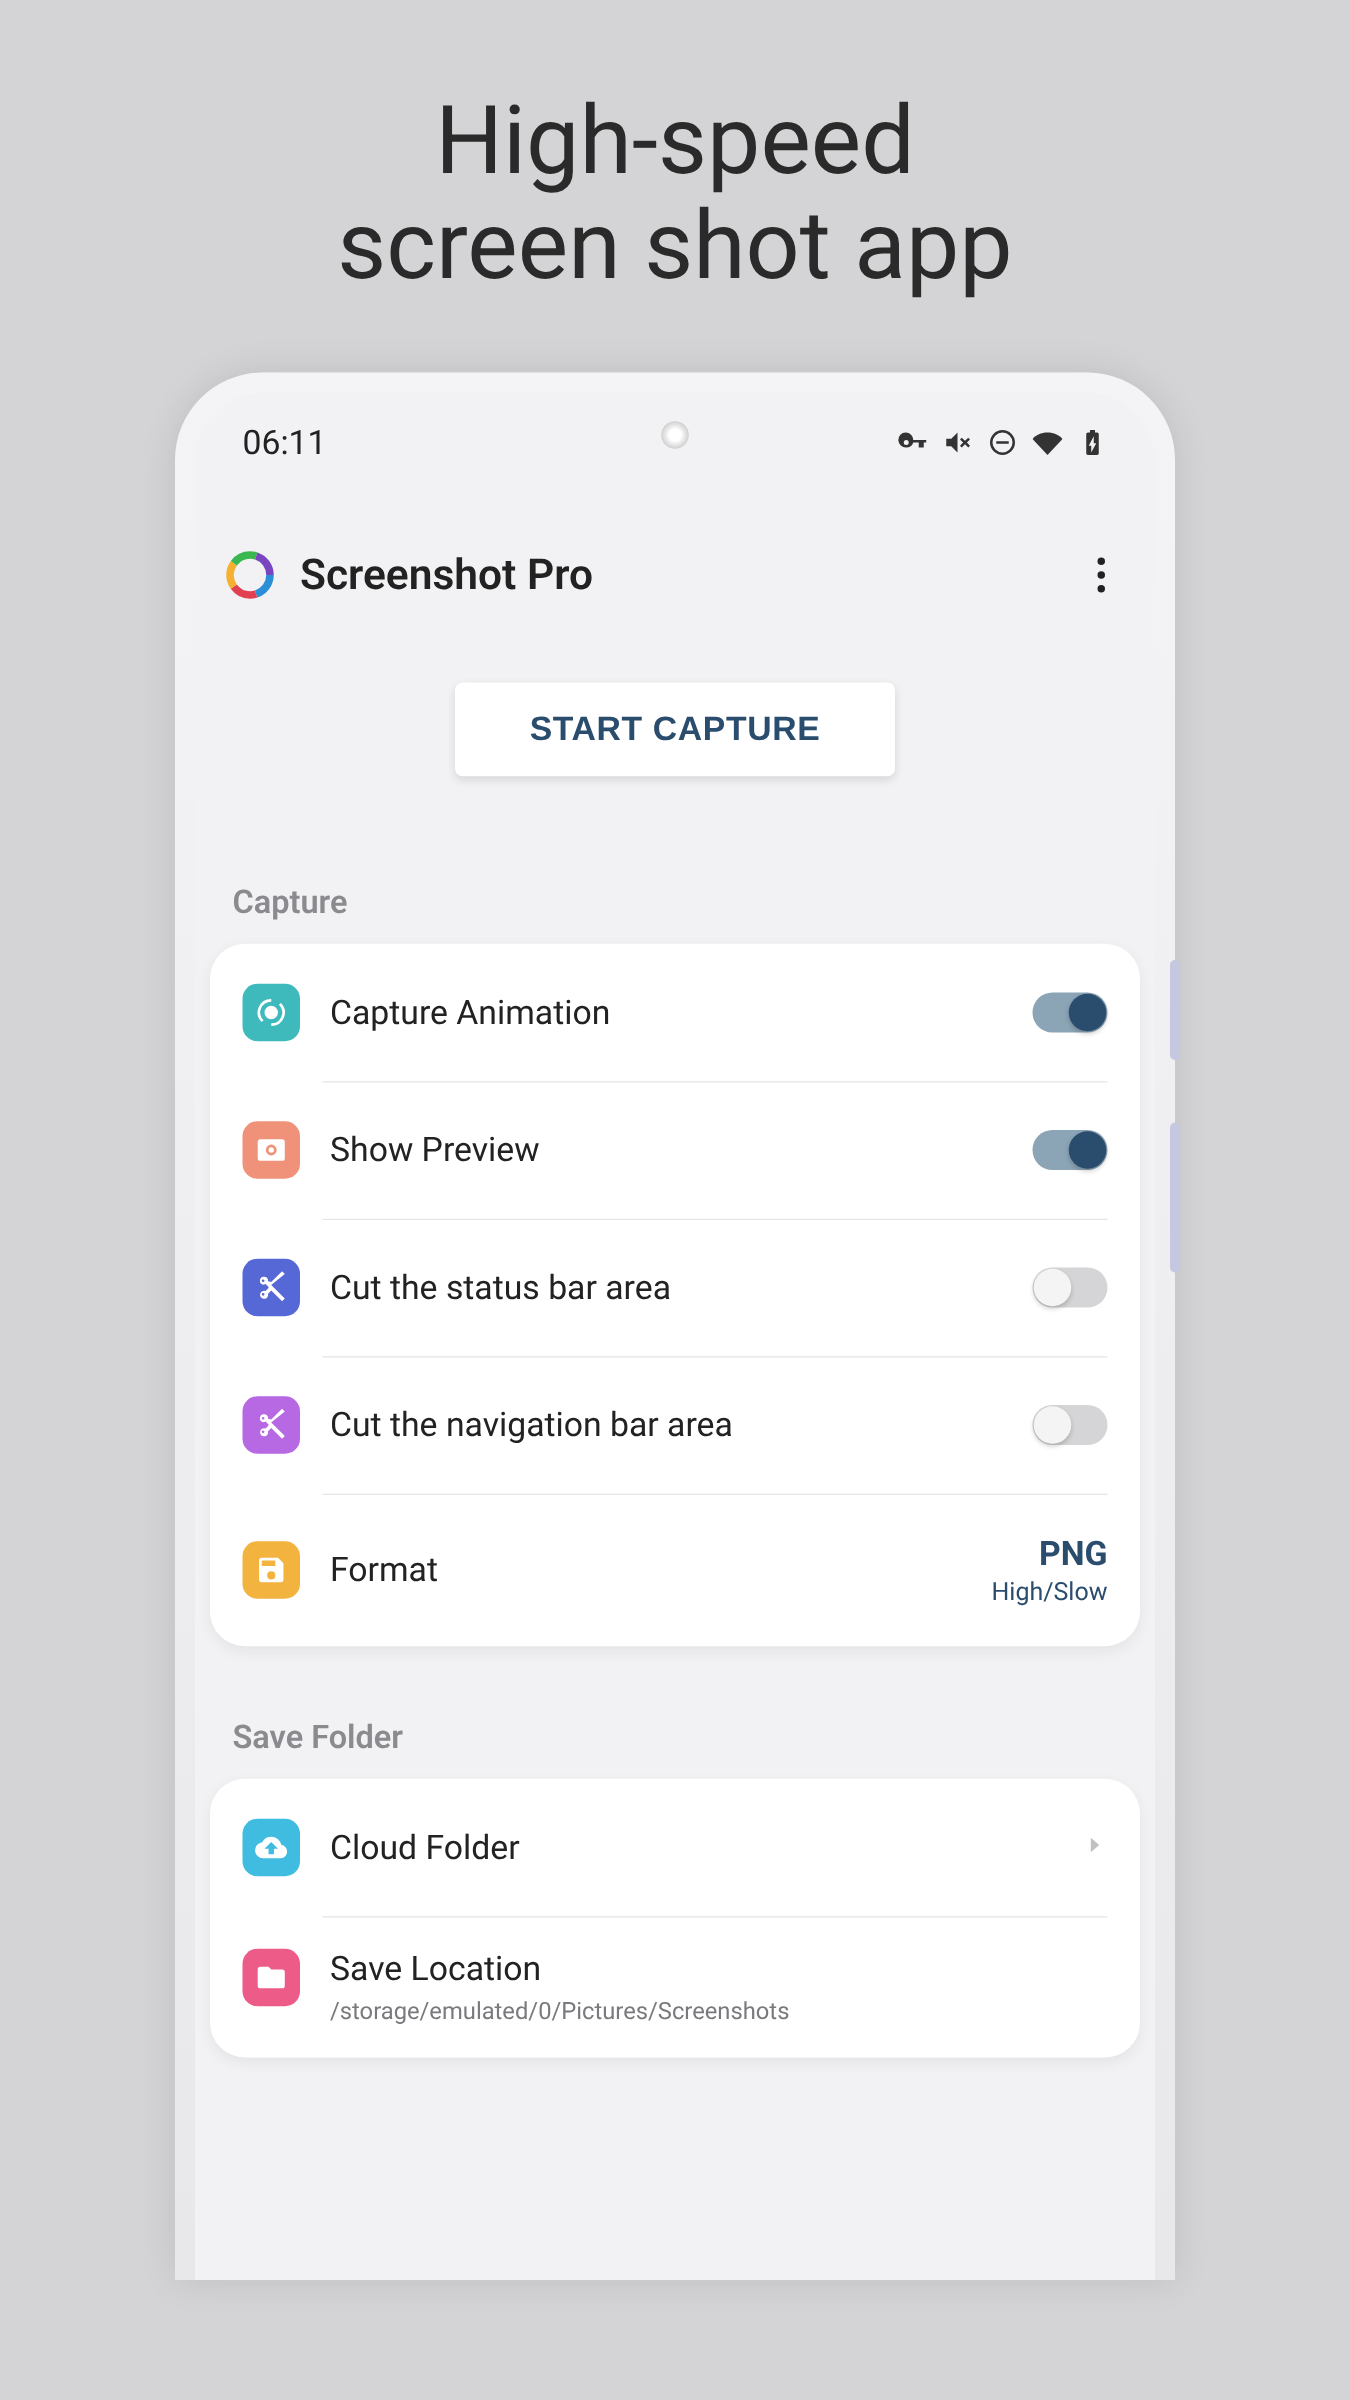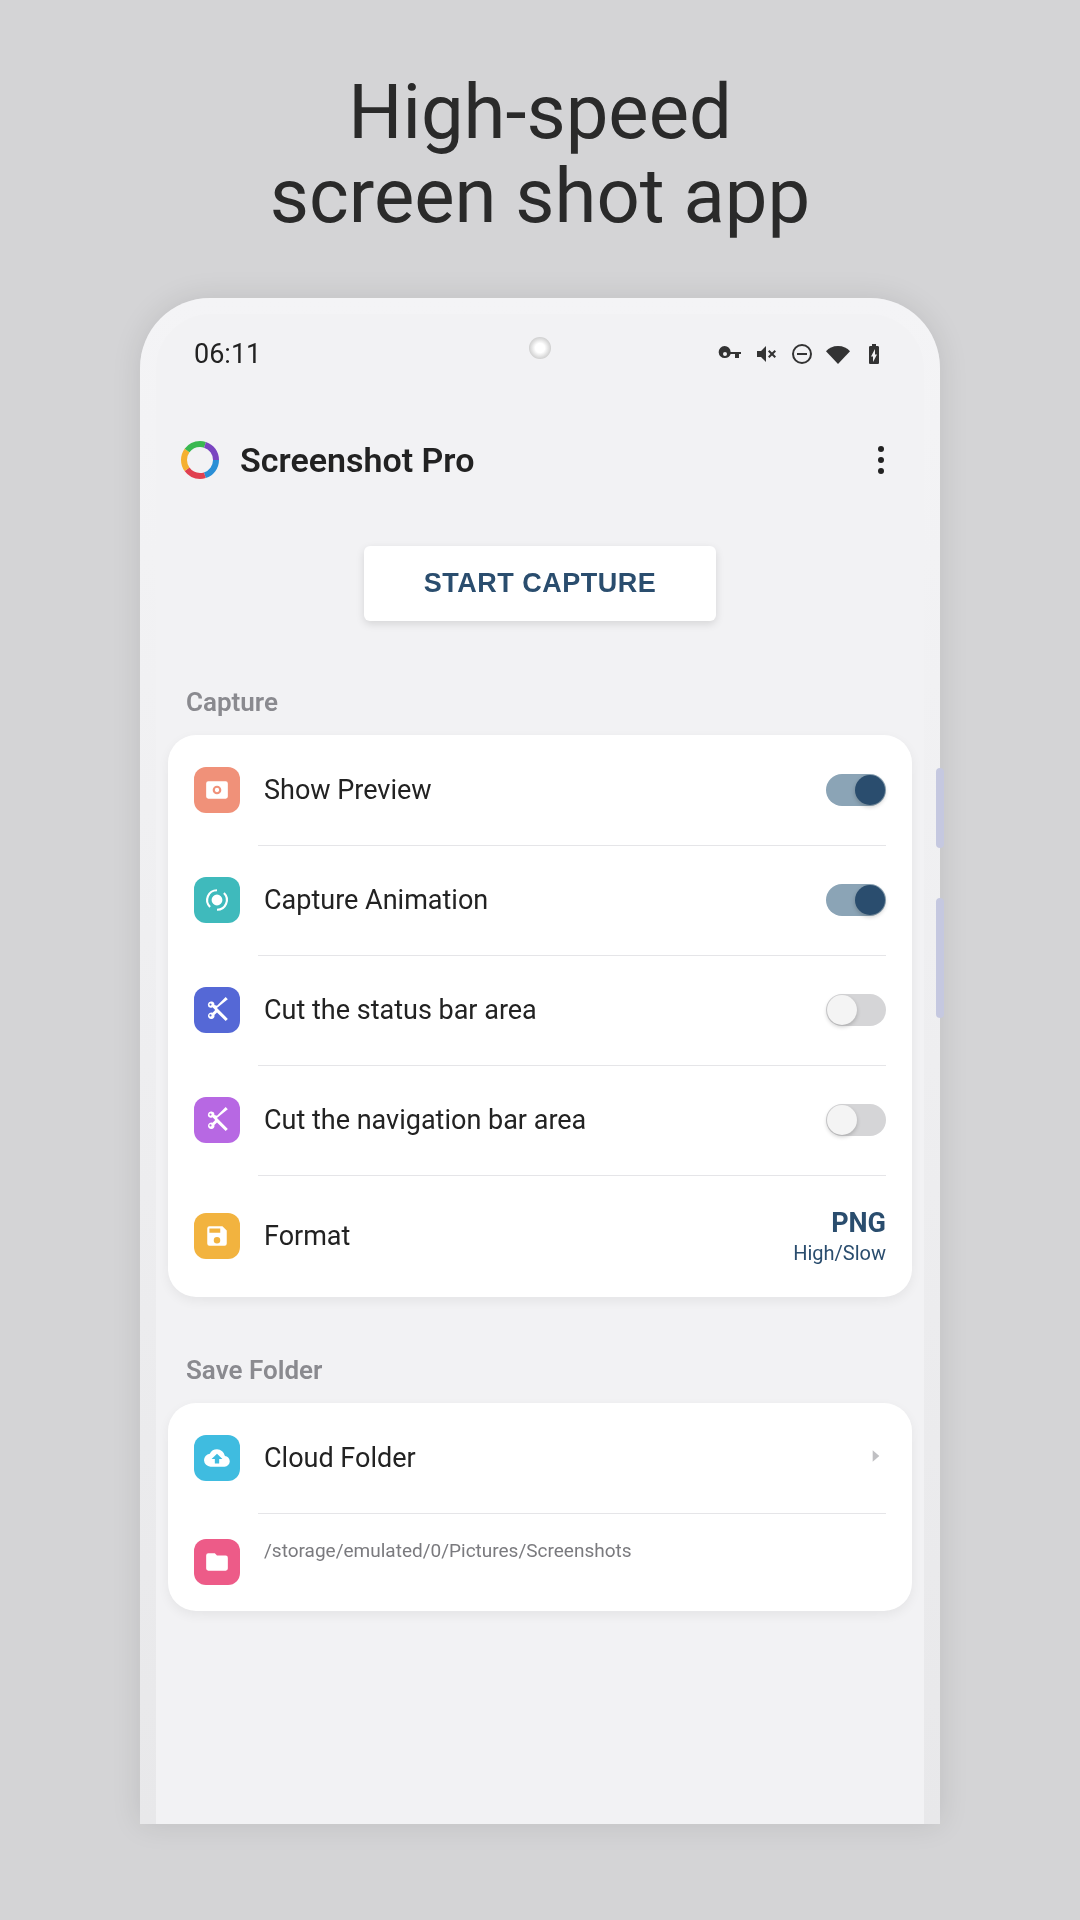--- a/index.html
+++ b/index.html
@@ -71,21 +71,21 @@
       padding: 62px 34px 28px 24px;
     }
     .app-header-left { display: flex; align-items: flex-end; gap: 20px; }
     .app-logo { width: 40px; height: 40px; }
     .app-title { font-size: 34px; font-weight: 600; color: #222; }
     .menu-dots { display: flex; flex-direction: column; gap: 5px; padding: 6px; cursor: pointer; }
     .menu-dots span { width: 6px; height: 6px; border-radius: 50%; background: #222; }
     .start-button {
       display: block;
       width: 352px;
-      margin: 38px auto 56px;
+      margin: 38px auto 76px;
       padding: 22px 0;
       background: #fff;
       border: none;
       border-radius: 6px;
       box-shadow: 0 3px 8px rgba(0,0,0,0.12);
       font-size: 27px;
       font-weight: 700;
       letter-spacing: 0.5px;
       color: #2a4d6e;
       cursor: pointer;
@@ -217,44 +217,44 @@
       </div>
     </div>
 
     <button class="start-button">START CAPTURE</button>
 
     <div class="section-header">Capture</div>
 
     <div class="card">
 
       <div class="setting-row">
+        <div class="setting-icon" style="background:#3fbabc">
+          <svg viewBox="0 0 24 24">
+              <path d="M12 2a10 10 0 0 0-7.1 17.1l1.4-1.4A8 8 0 0 1 12 4V2zm7.1 2.9l-1.4 1.4A8 8 0 0 1 12 20v2a10 10 0 0 0 7.1-17.1zM12 7a5 5 0 1 0 0 10 5 5 0 0 0 0-10z"></path>
+            </svg>
+        </div>
+        <div class="setting-label">Capture Animation</div>
+        <div class="toggle on">
+            <div class="toggle-knob"></div>
+          </div>
+      </div>
+
+      <div class="setting-row">
         <div class="setting-icon" style="background:#f09179">
           <svg viewBox="0 0 24 24">
               <path d="M20 4H4a2 2 0 0 0-2 2v12a2 2 0 0 0 2 2h16a2 2 0 0 0 2-2V6a2 2 0 0 0-2-2zm-8 12a4 4 0 1 1 0-8 4 4 0 0 1 0 8zm0-6a2 2 0 1 0 0 4 2 2 0 0 0 0-4z"></path>
             </svg>
         </div>
         <div class="setting-label">Show Preview</div>
         <div class="toggle on">
             <div class="toggle-knob"></div>
           </div>
       </div>
 
       <div class="setting-row">
-        <div class="setting-icon" style="background:#3fbabc">
-          <svg viewBox="0 0 24 24">
-              <path d="M12 2a10 10 0 0 0-7.1 17.1l1.4-1.4A8 8 0 0 1 12 4V2zm7.1 2.9l-1.4 1.4A8 8 0 0 1 12 20v2a10 10 0 0 0 7.1-17.1zM12 7a5 5 0 1 0 0 10 5 5 0 0 0 0-10z"></path>
-            </svg>
-        </div>
-        <div class="setting-label">Capture Animation</div>
-        <div class="toggle on">
-            <div class="toggle-knob"></div>
-          </div>
-      </div>
-
-      <div class="setting-row">
         <div class="setting-icon" style="background:#5568d6">
           <svg viewBox="0 0 24 24">
               <path d="M9.6 7.4A3 3 0 1 0 6 10a3 3 0 0 0 1.8-.6L10 11.6v.8l-2.2 2.2A3 3 0 1 0 9.6 16.6L12 14.2l8 8 2-2-10-10 .2-.2L22 2l-2-2-8 8-2.4-.6zM6 8a1 1 0 1 1 0-2 1 1 0 0 1 0 2zm0 10a1 1 0 1 1 0-2 1 1 0 0 1 0 2z"></path>
             </svg>
         </div>
         <div class="setting-label">Cut the status bar area</div>
         <div class="toggle">
             <div class="toggle-knob"></div>
           </div>
       </div>
@@ -304,20 +304,21 @@
         </div>
       </div>
 
       <div class="setting-row with-subtitle">
         <div class="setting-icon" style="background:#ed5b88">
           <svg viewBox="0 0 24 24">
               <path d="M10 4H4a2 2 0 0 0-2 2v12a2 2 0 0 0 2 2h16a2 2 0 0 0 2-2V8a2 2 0 0 0-2-2h-8l-2-2z"></path>
             </svg>
         </div>
         <div class="text-col">
+          <div class="setting-label">Save Location</div>
           <div class="subtitle-text">/storage/emulated/0/Pictures/Screenshots</div>
         </div>
       </div>
 
     </div>
 
   </div>
 </div>
 
 </body></html>

